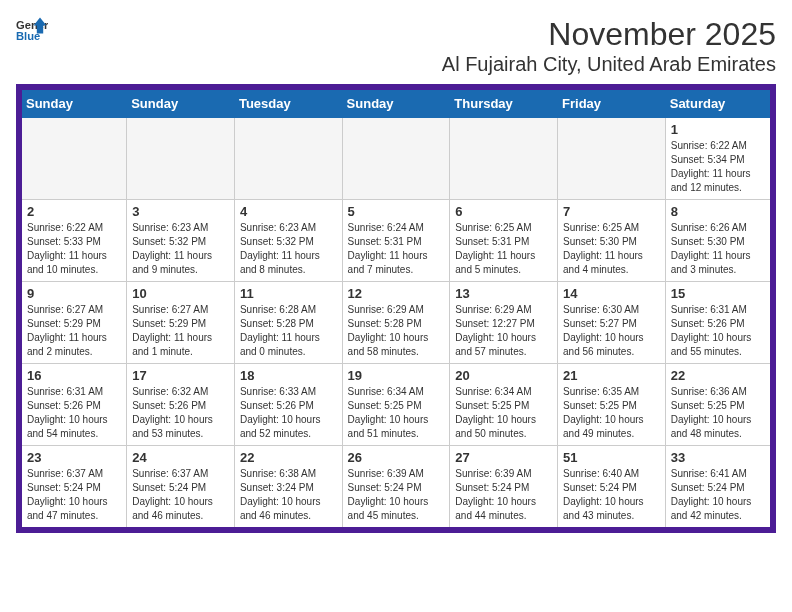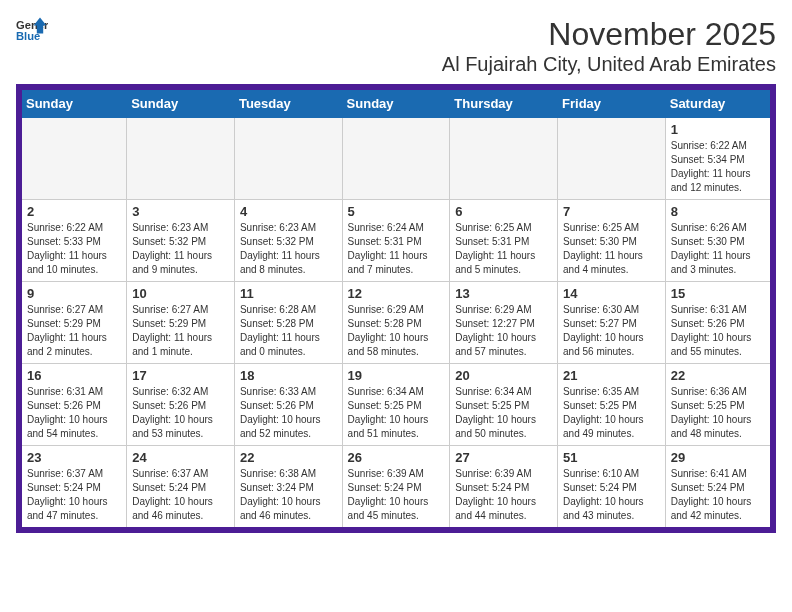--- a/index.html
+++ b/index.html
@@ -279,25 +279,25 @@
 Daylight: 10 hours and 45 minutes.</div>
         </td>
         <td>
           <span class="day-number">27</span>
           <div class="day-info">Sunrise: 6:39 AM
 Sunset: 5:24 PM
 Daylight: 10 hours and 44 minutes.</div>
         </td>
         <td>
           <span class="day-number">51</span>
-          <div class="day-info">Sunrise: 6:10 AM
+          <div class="day-info">Sunrise: 6:40 AM
 Sunset: 5:24 PM
 Daylight: 10 hours and 43 minutes.</div>
         </td>
         <td>
-          <span class="day-number">29</span>
+          <span class="day-number">33</span>
           <div class="day-info">Sunrise: 6:41 AM
 Sunset: 5:24 PM
 Daylight: 10 hours and 42 minutes.</div>
         </td>
       </tr>
     </tbody>
 </table>
 
 </body></html>

